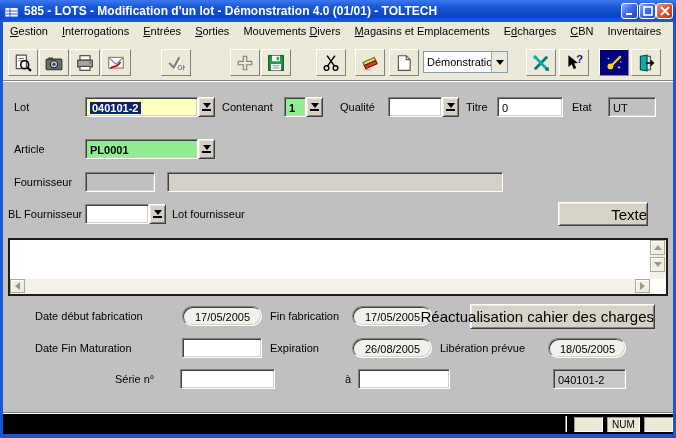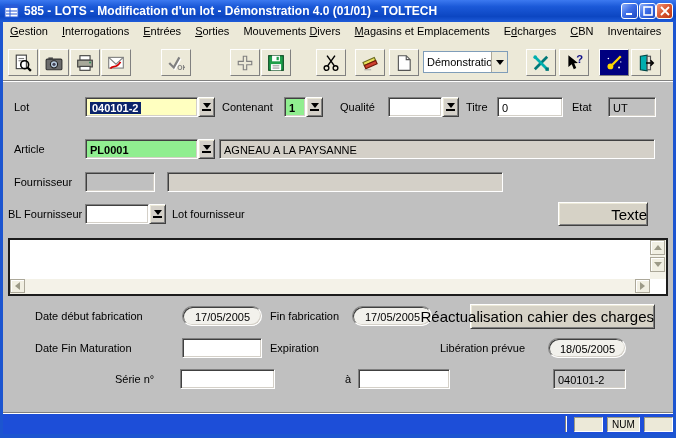--- a/index.html
+++ b/index.html
@@ -75,21 +75,21 @@
   .vscroll { position:absolute; right:0; top:0; width:16px; height:39px; background:#F4F2E8; }
   .hscroll { position:absolute; left:0; bottom:0; height:15px; width:538px; background:#F4F2E8; width:calc(100% - 16px); }
   .sbtn { position:absolute; background:#F1EFE2; border:1px solid #ACA899; box-shadow: inset 1px 1px 0 #fff;
     display:flex; align-items:center; justify-content:center; }
   .arr-up   { width:0;height:0;border-left:4px solid transparent;border-right:4px solid transparent;border-bottom:5px solid #9C9A87; }
   .arr-down { width:0;height:0;border-left:4px solid transparent;border-right:4px solid transparent;border-top:5px solid #9C9A87; }
   .arr-left { width:0;height:0;border-top:4px solid transparent;border-bottom:4px solid transparent;border-right:5px solid #9C9A87; }
   .arr-right{ width:0;height:0;border-top:4px solid transparent;border-bottom:4px solid transparent;border-left:5px solid #9C9A87; }
 
   
-  .statusbar { position:absolute; left:3px; top:412px; width:670px; height:22px; background:#1d4ed8;
+  .statusbar { position:absolute; left:3px; top:412px; width:670px; height:22px; background:#000000;
     border-top:1px solid #808080; box-shadow: inset 0 1px 0 #fff; }
   .st-sep { position:absolute; left:562px; top:3px; width:1px; height:16px; background:#808080; box-shadow:1px 0 0 #fff; }
   .st-cell { position:absolute; top:4px; height:15px; background:#ECE9D8; font-size:10px; text-align:center; line-height:14px;
     border:1px solid; border-color:#9D9B84 #fff #fff #9D9B84; }
 </style>
 </head>
 <body>
 
 <div class="window">
 
@@ -274,21 +274,20 @@
   <div class="field" style="left:497px; top:97px; width:66px;">0</div>
   <div class="lbl" style="left:572px; top:101px;">Etat</div>
   <div class="field ro2" style="left:608px; top:97px; width:48px;">UT</div>
 
   <div class="lbl" style="left:14px; top:143px;">Article</div>
   <div class="field grn" style="left:85px; top:139px; width:113px;">PL0001</div>
   <div class="dropbtn" style="left:198px; top:139px;">
       <span class="tri"></span>
       <span class="bar"></span>
     </div>
-  <div class="field ro" style="left:219px; top:139px; width:436px;">AGNEAU A LA PAYSANNE</div>
 
   <div class="lbl" style="left:14px; top:176px;">Fournisseur</div>
   <div class="field ro2" style="left:85px; top:172px; width:70px;"></div>
   <div class="field ro" style="left:167px; top:172px; width:336px;"></div>
 
   <div class="lbl" style="left:8px; top:208px;">BL Fournisseur</div>
   <div class="field" style="left:85px; top:204px; width:64px;"></div>
   <div class="dropbtn" style="left:149px; top:204px;">
       <span class="tri"></span>
       <span class="bar"></span>
@@ -322,20 +321,21 @@
   <div class="field lite ctr" style="left:182px; top:306px; width:80px;">17/05/2005</div>
   <div class="lbl" style="left:270px; top:310px;">Fin fabrication</div>
   <div class="field lite ctr" style="left:352px; top:306px; width:80px;">17/05/2005</div>
   <button class="pushbtn" style="left:470px; top:304px; width:185px; height:25px;">
       <span>Réactualisation cahier des charges</span>
     </button>
 
   <div class="lbl" style="left:35px; top:342px;">Date Fin Maturation</div>
   <div class="field ctr" style="left:182px; top:338px; width:80px;"></div>
   <div class="lbl" style="left:270px; top:342px;">Expiration</div>
+  <div class="field lite ctr" style="left:352px; top:338px; width:80px;">26/08/2005</div>
   <div class="lbl" style="left:440px; top:342px;">Libération prévue</div>
   <div class="field lite ctr" style="left:548px; top:338px; width:78px;">18/05/2005</div>
 
   <div class="lbl" style="left:115px; top:373px;">Série n°</div>
   <div class="field ctr" style="left:180px; top:369px; width:95px;"></div>
   <div class="lbl" style="left:345px; top:373px;">à</div>
   <div class="field ctr" style="left:358px; top:369px; width:92px;"></div>
   <div class="field ro3" style="left:553px; top:369px; width:73px;">040101-2</div>
 
   <div class="statusbar">

